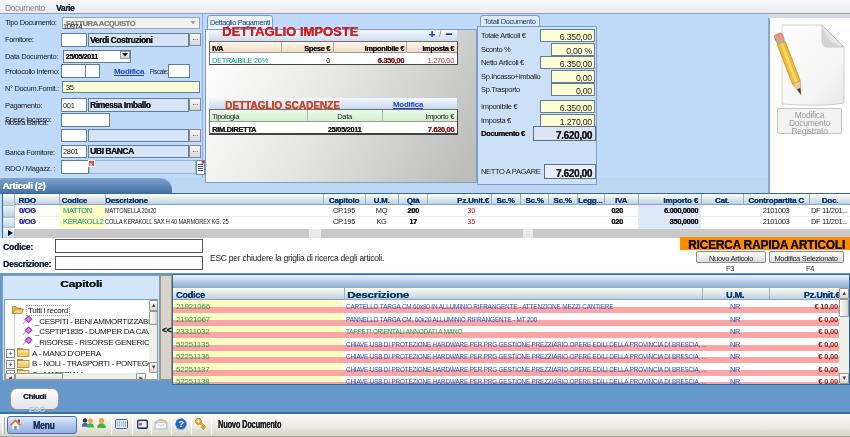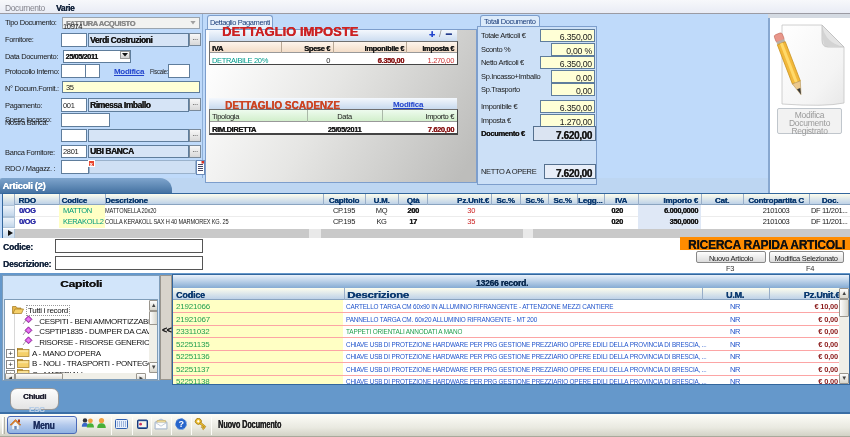--- a/index.html
+++ b/index.html
@@ -13,21 +13,21 @@
 .ro{background:#d6e4f6;font-weight:bold}
 .dots{position:absolute;background:linear-gradient(#f8f8f8,#d8d8d8);border:1px solid #7a8a9a;color:#333;text-align:center;font-size:8px;line-height:8px}
 .lnk{color:#2244cc;text-decoration:underline;font-weight:bold}
 .r{text-align:right}.c{text-align:center}
 .hh{font-size:8px;letter-spacing:-0.2px}
 .hs{position:absolute;top:0;width:1px;height:11px;background:#98aec8}
 .trow{position:absolute;white-space:nowrap;font-size:8px;letter-spacing:-0.3px;color:#111}
 .pbox{position:absolute;width:9px;height:9px;background:#fff;border:1px solid #888;color:#333;font-size:8px;line-height:7px;text-align:center}
 .pbox::before{content:"+"}
 .sbtn{position:absolute;background:linear-gradient(#fdfdfd,#d8d6cc);border:1px solid #9a968e;border-radius:1px;color:#444;text-align:center;line-height:8px;overflow:hidden}
-.lr{position:absolute;left:0;width:676px;height:12.5px;border-bottom:1px solid #fca5a5}
+.lr{position:absolute;left:0;width:676px;height:12.5px;border-bottom:6px solid #fca5a5}
 .lr .cd{position:absolute;left:3px;top:1.5px;font-size:8px;letter-spacing:-0.2px;color:#23a050;white-space:nowrap}
 .lr .ds{position:absolute;left:173px;top:1.5px;font-size:7.5px;letter-spacing:-0.2px;white-space:nowrap;max-width:477px;overflow:hidden;transform:scaleX(0.855);transform-origin:0 0}
 .lr .um{position:absolute;left:528px;top:1.5px;width:68px;text-align:center;font-size:7.5px;color:#2255cc}
 .lr .pz{position:absolute;left:560px;top:1.5px;width:105px;text-align:right;font-size:7.5px;letter-spacing:-0.2px;color:#8b1a1a;font-weight:bold}
 .tsep{position:absolute;top:416.5px;width:1px;height:18px;background:#b8b8ac;border-right:1px solid #fdfdf8}
 </style></head>
 <body>
 <div id="app">
 
 <div class="ab" style="left:0;top:0;width:850px;height:14px;background:linear-gradient(#f7f8fb,#e9ecf5);border-bottom:1px solid #9b9ba3"></div>
@@ -182,21 +182,21 @@
 <div class="ab nw" style="left:481px;top:71.5px">Sp.Incasso+Imballo</div>
 <div class="in ye r" style="left:551px;top:69.5px;width:44px;height:13px;padding:2px 2px 0 0">0,00</div>
 <div class="ab nw" style="left:481px;top:85px">Sp.Trasporto</div>
 <div class="in ye r" style="left:551px;top:83px;width:44px;height:13px;padding:2px 2px 0 0">0,00</div>
 <div class="ab nw" style="left:481px;top:102px">Imponibile €</div>
 <div class="in ye r" style="left:540px;top:100px;width:55px;height:13px;padding:2px 2px 0 0">6.350,00</div>
 <div class="ab nw" style="left:481px;top:115.5px">Imposta €</div>
 <div class="in ye r" style="left:540px;top:113.5px;width:55px;height:13px;padding:2px 2px 0 0">1.270,00</div>
 <div class="ab nw b" style="left:481px;top:129px">Documento €</div>
 <div class="in r b" style="left:533px;top:126px;width:63px;height:15px;background:#dbe4f2;border-color:#55708e;font-size:10px;padding:2.5px 3px 0 0">7.620,00</div>
-<div class="ab nw" style="left:481px;top:167px">NETTO A OPERE</div>
+<div class="ab nw" style="left:481px;top:167px">NETTO A PAGARE</div>
 <div class="in r b" style="left:544px;top:164px;width:52px;height:15px;background:#e8eef8;border-color:#55708e;font-size:10px;padding:2.5px 3px 0 0">7.620,00</div>
 
 <div class="ab" style="left:0;top:177.5px;width:172px;height:16.5px;background:linear-gradient(#7fa5cd,#416f9f);border-radius:2px 12px 0 0"></div>
 <div class="ab nw b" style="left:2.5px;top:180px;color:#fff;font-size:9.5px">Articoli (2)</div>
 
 <div class="ab" id="maingrid" style="left:2px;top:193px;width:848px;height:44.5px;background:#fff;border-left:1px solid #33669c;border-top:1px solid #33669c">
 
  <div class="ab" style="left:0;top:0;width:848px;height:11px;background:linear-gradient(#fdfdee,#bed2e8);border-bottom:1px solid #8aa4c0"></div>
 
  <div class="ab" style="left:0;top:11px;width:848px;height:11.5px;background:#fff;border-bottom:1px solid #ececec"></div>
@@ -273,20 +273,21 @@
 
  <div class="ab" style="left:306px;top:34.5px;width:12px;height:10px;background:#e9e9e9"></div>
  <div class="ab" style="left:520px;top:34.5px;width:10px;height:10px;background:#e9e9e9"></div>
 </div>
 
 <div class="ab" style="left:0;top:237.5px;width:850px;height:35.5px;background:#fff"></div>
 <div class="ab nw b" style="left:3px;top:242px;font-size:8.5px;letter-spacing:-0.2px;color:#16263e">Codice:</div>
 <div class="in" style="left:55px;top:239px;width:148px;height:13.5px;border-color:#555"></div>
 <div class="ab nw b" style="left:3px;top:259px;font-size:8.5px;letter-spacing:-0.2px;color:#16263e">Descrizione:</div>
 <div class="in" style="left:55px;top:256px;width:148px;height:13.5px;border-color:#555"></div>
+<div class="ab nw" style="left:210px;top:252.5px;color:#222;font-size:8.5px;letter-spacing:-0.25px">ESC per chiudere la griglia di ricerca degli articoli.</div>
 <div class="ab" style="left:680px;top:236.5px;width:170px;height:13px;background:#ff8c00"></div>
 <div class="ab nw b" style="left:688px;top:236.8px;font-size:13.5px;letter-spacing:-0.2px;color:#111;transform:scaleX(0.88);transform-origin:0 0">RICERCA RAPIDA ARTICOLI</div>
 <div class="ab c" style="left:696px;top:250.5px;width:70px;height:12.5px;background:linear-gradient(#fefefe,#dcdcdc);border:1px solid #888;border-radius:2px;font-size:7.5px;letter-spacing:-0.3px;padding-top:2px;color:#222">Nuovo Articolo</div>
 <div class="ab c" style="left:768.5px;top:250.5px;width:75px;height:12.5px;background:linear-gradient(#fefefe,#dcdcdc);border:1px solid #888;border-radius:2px;font-size:7.5px;letter-spacing:-0.3px;padding-top:2px;color:#222">Modifica Selezionato</div>
 <div class="ab nw" style="left:726px;top:263.5px;font-size:7.5px;color:#333">F3</div>
 <div class="ab nw" style="left:806px;top:263.5px;font-size:7.5px;color:#333">F4</div>
 
 <div class="ab" style="left:0;top:273px;width:850px;height:140px;background:#6598cb"></div>
 
 <div class="ab" style="left:2px;top:274.5px;width:158px;height:106px;background:#d2e5fa;border:1px solid #7f9db9"></div>
@@ -352,21 +353,20 @@
  <div class="ab" style="left:10px;top:73px;width:48px;height:8px;background:linear-gradient(#fdfdfd,#d8d6cc);border:1px solid #9a968e;border-radius:1px"></div>
  <div class="sbtn" style="left:131px;top:73px;width:10px;height:8px"><span style="font-size:6px">►</span></div>
 </div>
 
 <div class="ab" style="left:160px;top:274.5px;width:12px;height:105.5px;background:#d8d4cc;border:1px solid #9a968e"></div>
 <div class="ab nw b" style="left:162px;top:325px;font-size:8.5px;color:#222">&lt;&lt;</div>
 
 <div class="ab" id="list" style="left:172px;top:274px;width:678px;height:110.5px;background:#fff;border:1px solid #33669c;overflow:hidden">
 
  <div class="ab" style="left:0;top:0;width:676px;height:12.5px;background:linear-gradient(#eaf2fb,#85abd3)"></div>
- <div class="ab nw b c" style="left:0;top:2.5px;width:658px;font-size:8.5px;letter-spacing:-0.2px;color:#0a2a50">13266 record.</div>
 
  <div class="ab" style="left:0;top:12.5px;width:676px;height:12px;background:linear-gradient(#fdfdee,#bed2e8);border-bottom:1px solid #8aa4c0"></div>
  <div class="ab nw b" style="left:3px;top:14.5px;color:#0c3a70;font-size:9px;letter-spacing:-0.2px">Codice</div>
  <div class="ab nw b" style="left:174px;top:14.5px;color:#0c3a70;font-size:9px;letter-spacing:-0.2px;transform:scaleX(1.28);transform-origin:0 0">Descrizione</div>
  <div class="ab nw b c" style="left:528px;top:14.5px;width:68px;color:#0c3a70;font-size:9px;letter-spacing:-0.2px">U.M.</div>
  <div class="ab nw b r" style="left:560px;top:14.5px;width:107px;color:#0c3a70;font-size:9px;letter-spacing:-0.2px">Pz.Unit.€</div>
  <div class="ab" style="left:170.5px;top:12.5px;width:1px;height:12px;background:#98aec8"></div>
  <div class="ab" style="left:529px;top:12.5px;width:1px;height:12px;background:#98aec8"></div>
  <div class="ab" style="left:595.5px;top:12.5px;width:1px;height:12px;background:#98aec8"></div>
 

